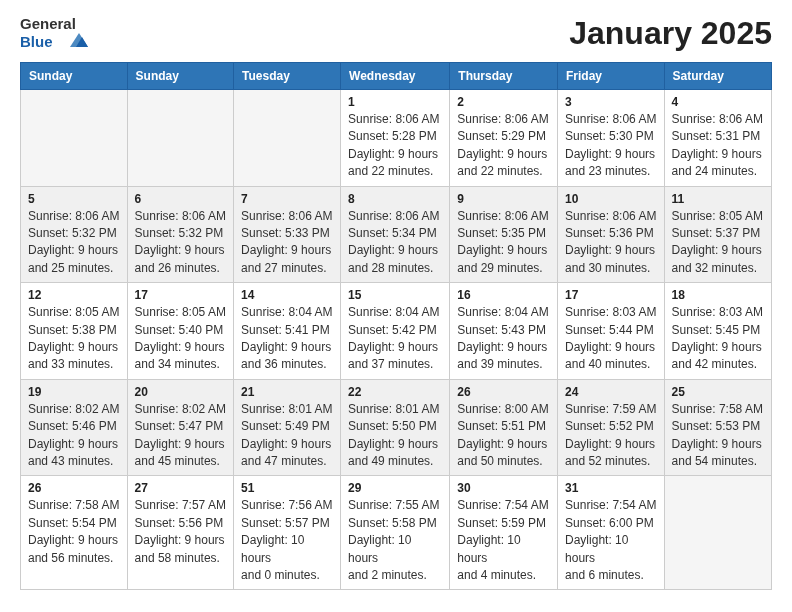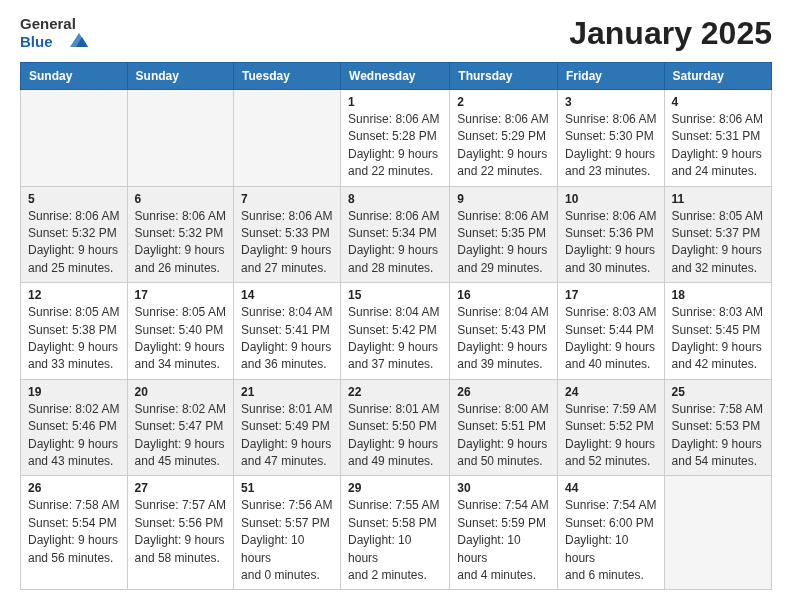--- a/index.html
+++ b/index.html
@@ -269,20 +269,20 @@
           </td>
           <td>
             <span class="day-number">29</span>
             <div class="day-info">Sunrise: 7:55 AM<br>Sunset: 5:58 PM<br>Daylight: 10 hours<br>and 2 minutes.</div>
           </td>
           <td>
             <span class="day-number">30</span>
             <div class="day-info">Sunrise: 7:54 AM<br>Sunset: 5:59 PM<br>Daylight: 10 hours<br>and 4 minutes.</div>
           </td>
           <td>
-            <span class="day-number">44</span>
+            <span class="day-number">31</span>
             <div class="day-info">Sunrise: 7:54 AM<br>Sunset: 6:00 PM<br>Daylight: 10 hours<br>and 6 minutes.</div>
           </td>
           <td class="empty"></td>
         </tr>
       </tbody>
   </table>
 </div>
 
 </body></html>

